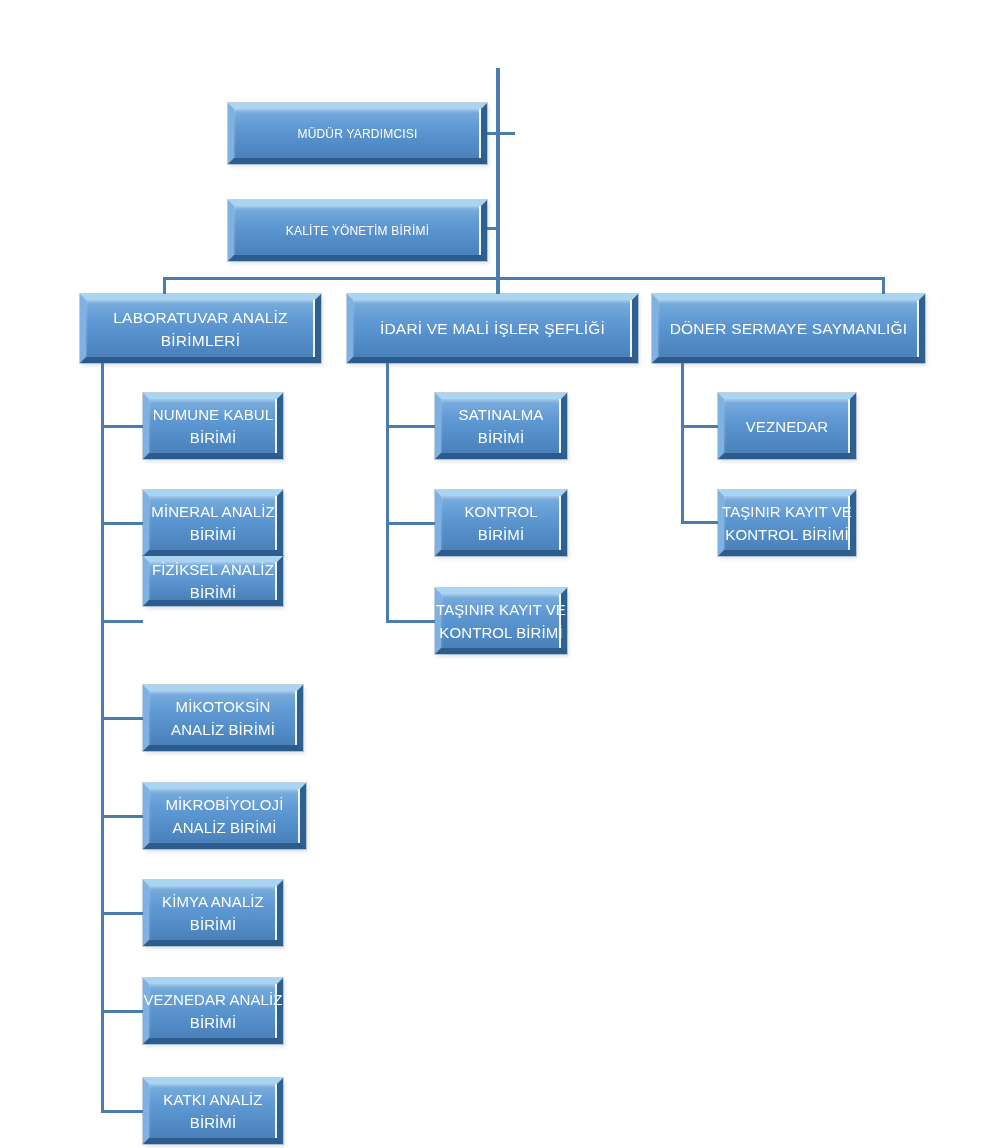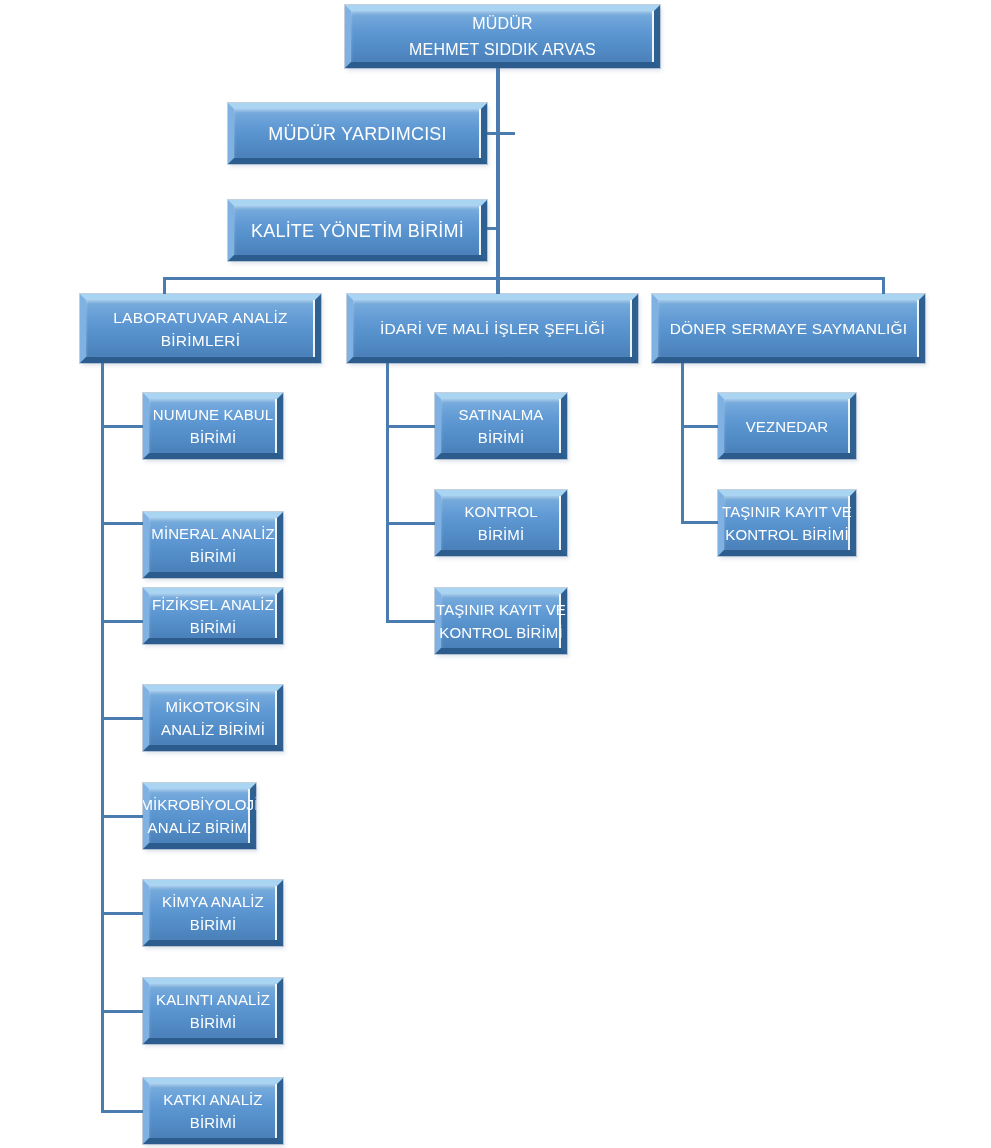--- a/index.html
+++ b/index.html
@@ -27,21 +27,21 @@
       inset -2px 0 0 rgba(255,255,255,0.88),
       inset 0 2px 3px rgba(255,255,255,0.35),
       2px 3px 4px rgba(100,130,160,0.20);
     outline: 1px solid rgba(60,100,145,0.30);
     white-space: nowrap;
     overflow: visible;
     z-index: 2;
   }
   .node .line { pointer-events: none; }
   .node.lg  { font-size: 16px; line-height: 26px; letter-spacing: 0.2px; }
-  .node.md  { font-size: 18px; line-height: 24px; letter-spacing: 0.2px; }
+  .node.md  { font-size: 12px; line-height: 24px; letter-spacing: 0.2px; }
   .node.hd  { font-size: 15.5px; line-height: 23px; letter-spacing: 0.2px; }
   .node.sm  { font-size: 15px; line-height: 23px; letter-spacing: 0.1px; }
   .conn {
     position: absolute;
     background: #4a7cb0;
     z-index: 1;
   }
 </style>
 </head>
 <body>
@@ -67,24 +67,20 @@
 
   <div class="conn" style="left:386px;top:363px;width:3px;height:260px"></div>
   <div class="conn" style="left:386px;top:425px;width:49px;height:3px"></div>
   <div class="conn" style="left:386px;top:522px;width:49px;height:3px"></div>
   <div class="conn" style="left:386px;top:620px;width:49px;height:3px"></div>
 
   <div class="conn" style="left:681px;top:363px;width:3px;height:161px"></div>
   <div class="conn" style="left:681px;top:425px;width:37px;height:3px"></div>
   <div class="conn" style="left:681px;top:521px;width:37px;height:3px"></div>
 
-  <div class="node lg" style="left:345px;top:5px;width:315px;height:63px">
-    <div class="line">MÜDÜR</div>
-    <div class="line">MEHMET SIDDIK ARVAS</div>
-  </div>
 
   <div class="node md" style="left:228px;top:103px;width:259px;height:61px">
     <div class="line">MÜDÜR YARDIMCISI</div>
   </div>
   <div class="node md" style="left:228px;top:200px;width:259px;height:61px">
     <div class="line">KALİTE YÖNETİM BİRİMİ</div>
   </div>
 
   <div class="node hd" style="left:80px;top:294px;width:241px;height:69px">
     <div class="line">LABORATUVAR ANALİZ</div>
@@ -94,42 +90,42 @@
     <div class="line">DÖNER SERMAYE SAYMANLIĞI</div>
   </div>
   <div class="node hd" style="left:347px;top:294px;width:291px;height:69px">
     <div class="line">İDARİ VE MALİ İŞLER ŞEFLİĞİ</div>
   </div>
 
   <div class="node sm" style="left:143px;top:393px;width:140px;height:66px">
     <div class="line">NUMUNE KABUL</div>
     <div class="line">BİRİMİ</div>
   </div>
-  <div class="node sm" style="left:143px;top:512px;width:140px;height:66px">
+  <div class="node sm" style="left:143px;top:490px;width:140px;height:66px">
     <div class="line">MİNERAL ANALİZ</div>
     <div class="line">BİRİMİ</div>
   </div>
-  <div class="node sm" style="left:143px;top:588px;width:140px;height:56px">
+  <div class="node sm" style="left:143px;top:556px;width:140px;height:50px">
     <div class="line">FİZİKSEL ANALİZ</div>
     <div class="line">BİRİMİ</div>
   </div>
-  <div class="node sm" style="left:143px;top:685px;width:140px;height:66px">
+  <div class="node sm" style="left:143px;top:685px;width:160px;height:66px">
     <div class="line">MİKOTOKSİN</div>
     <div class="line">ANALİZ BİRİMİ</div>
   </div>
-  <div class="node sm" style="left:143px;top:783px;width:113px;height:66px">
+  <div class="node sm" style="left:143px;top:783px;width:163px;height:66px">
     <div class="line">MİKROBİYOLOJİ</div>
     <div class="line">ANALİZ BİRİMİ</div>
   </div>
   <div class="node sm" style="left:143px;top:880px;width:140px;height:66px">
     <div class="line">KİMYA ANALİZ</div>
     <div class="line">BİRİMİ</div>
   </div>
   <div class="node sm" style="left:143px;top:978px;width:140px;height:66px">
-    <div class="line">KALINTI ANALİZ</div>
+    <div class="line">VEZNEDAR ANALİZ</div>
     <div class="line">BİRİMİ</div>
   </div>
   <div class="node sm" style="left:143px;top:1078px;width:140px;height:66px">
     <div class="line">KATKI ANALİZ</div>
     <div class="line">BİRİMİ</div>
   </div>
 
   <div class="node sm" style="left:435px;top:393px;width:132px;height:66px">
     <div class="line">SATINALMA</div>
     <div class="line">BİRİMİ</div>

